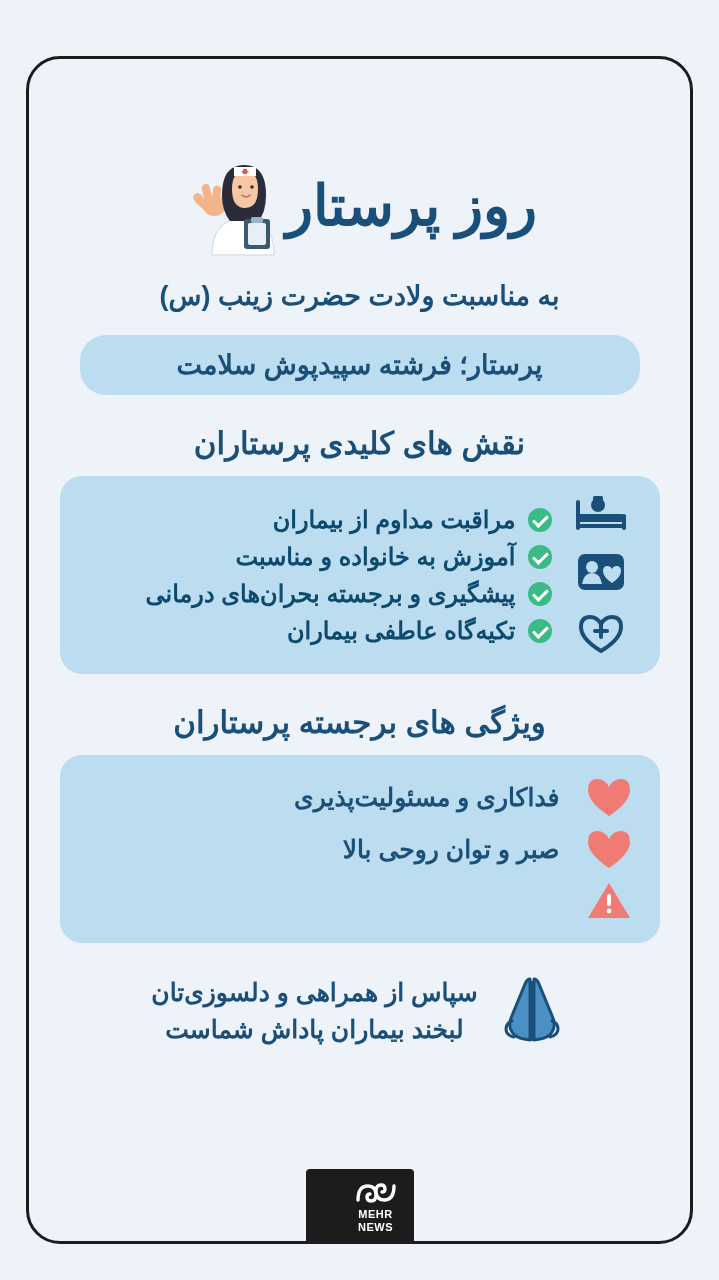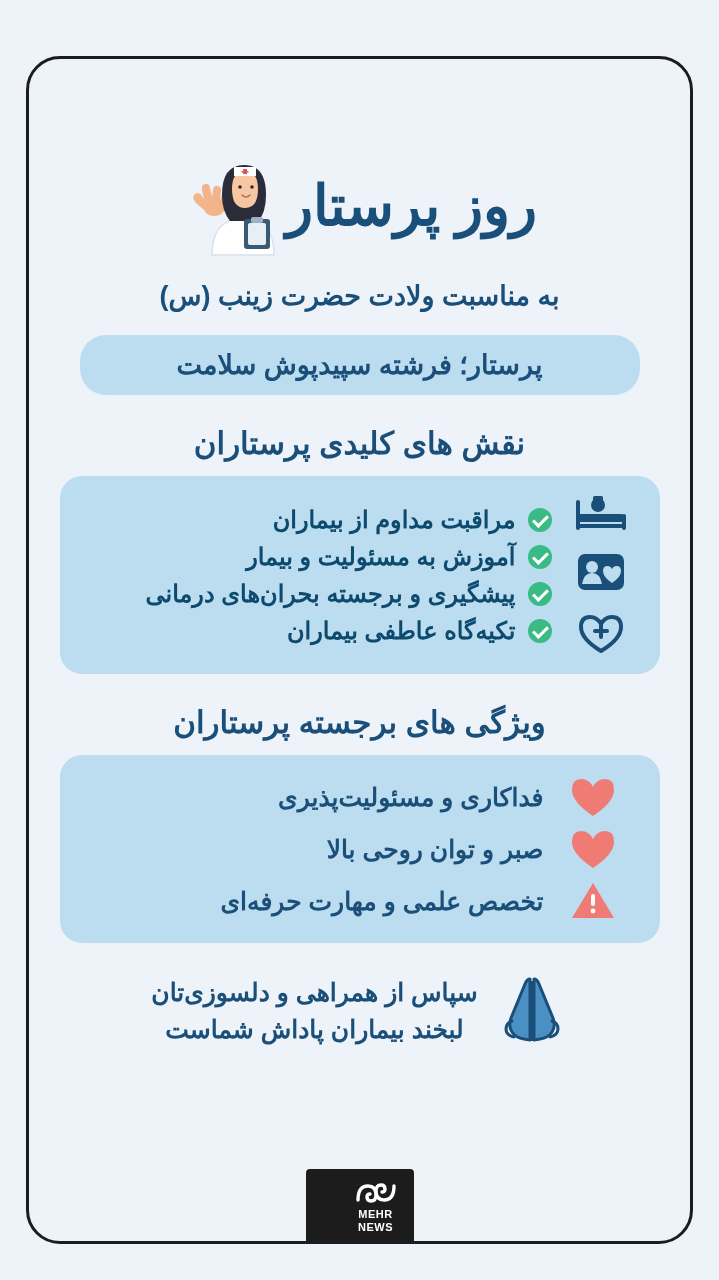--- a/index.html
+++ b/index.html
@@ -101,21 +101,21 @@
     text-align: center;
     width: 100%;
   }
 
   
   .panel {
     margin-top: 14px;
     width: 600px;
     background: #bcdcef;
     border-radius: 22px;
-    padding: 16px 38px;
+    padding: 16px 22px;
     box-sizing: border-box;
   }
   .panel.roles { padding: 14px 16px 16px 16px; }
 
   .role-grid {
     display: flex;
     flex-direction: row;
     align-items: center;
     gap: 6px;
   }
@@ -313,21 +313,21 @@
               </svg>
             </span>
           </div>
           <div class="role-list">
             <div class="role-item">
               <span class="check"></span>
               <span class="role-text">مراقبت مداوم از بیماران</span>
             </div>
             <div class="role-item">
               <span class="check"></span>
-              <span class="role-text">آموزش به مسئولیت و بیمار</span>
+              <span class="role-text">آموزش به خانواده و مناسبت</span>
             </div>
             <div class="role-item">
               <span class="check"></span>
               <span class="role-text">پیشگیری و برجسته بحران‌های درمانی</span>
             </div>
             <div class="role-item">
               <span class="check"></span>
               <span class="role-text">تکیه‌گاه عاطفی بیماران</span>
             </div>
           </div>
@@ -354,21 +354,20 @@
           <span class="trait-text">صبر و توان روحی بالا</span>
         </div>
         <div class="trait-row">
           <span class="trait-icon">
             <svg width="46" height="42" viewBox="0 0 46 42" xmlns="http://www.w3.org/2000/svg">
               <path d="M23 3 L44 38 H2 Z" fill="#ef7b74" rx="4"></path>
               <rect x="21" y="14" width="4" height="12" rx="2" fill="#fff"></rect>
               <circle cx="23" cy="31" r="2.4" fill="#fff"></circle>
             </svg>
           </span>
-          <span class="trait-text">تخصص علمی و مهارت حرفه‌ای</span>
         </div>
       </div>
 
       <div class="thanks">
         <span class="pray-icon">
           <svg viewBox="0 0 72 84" width="72" height="84" xmlns="http://www.w3.org/2000/svg">
             <path d="M34 10 q-3 0 -5 5 l-14 34 q-3 8 1 14 q4 6 12 7 l6 1 z" fill="#4a90c2" stroke="#1a4f7a" stroke-width="3" stroke-linejoin="round"></path>
             <path d="M38 10 q3 0 5 5 l14 34 q3 8 -1 14 q-4 6 -12 7 l-6 1 z" fill="#4a90c2" stroke="#1a4f7a" stroke-width="3" stroke-linejoin="round"></path>
             <path d="M36 12 v60" stroke="#1a4f7a" stroke-width="2.5"></path>
             <path d="M16 52 q-6 2 -6 8 q0 6 8 8" fill="none" stroke="#1a4f7a" stroke-width="3" stroke-linecap="round"></path>

